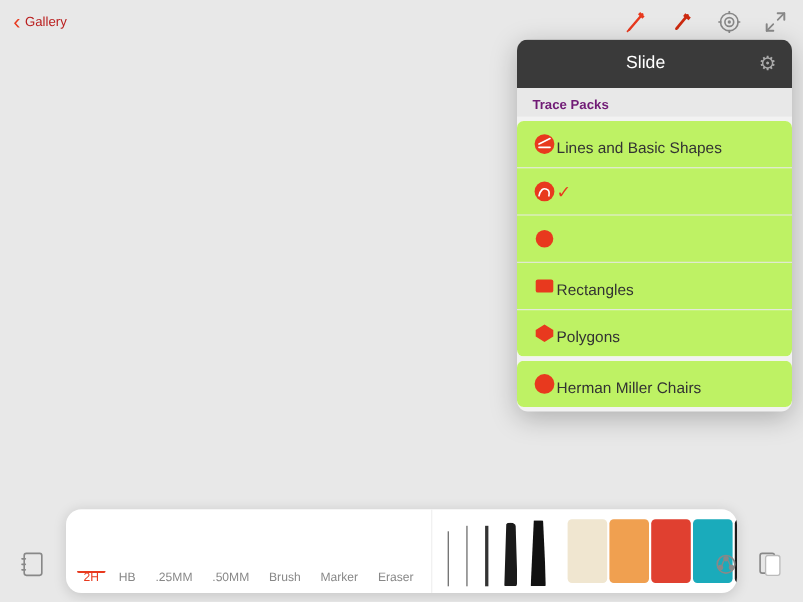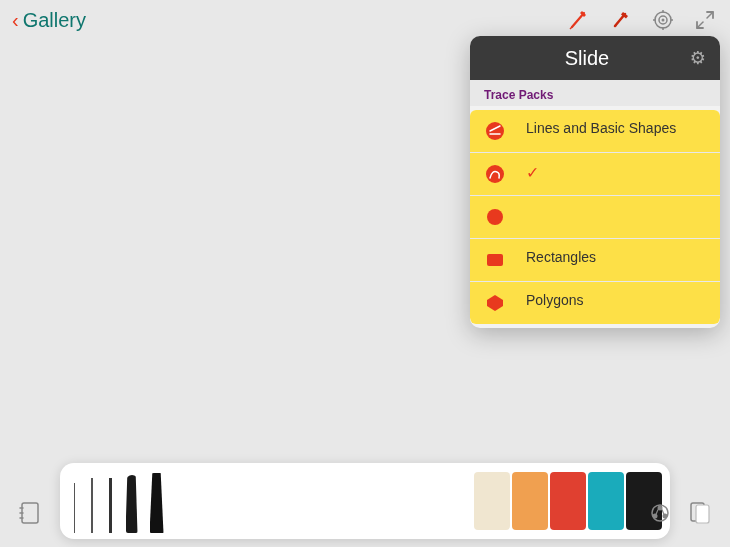--- a/index.html
+++ b/index.html
@@ -91,21 +91,21 @@
       transform: translateX(-50%);
       border: 10px solid transparent;
       border-bottom-color: #3a3a3a;
       border-top: none;
       height: 0;
       width: 0;
     }
 
     #slide-title {
       color: #ffffff;
-      font-size: 20px;
+      font-size: 16px;
       font-weight: 500;
       flex: 1;
       text-align: center;
     }
 
     #settings-icon-btn {
       color: #aaa;
       font-size: 18px;
       cursor: pointer;
     }
@@ -120,26 +120,26 @@
 
     .pack-list {
       background: #fff;
       border-radius: 6px;
       margin: 4px 0;
       overflow: hidden;
     }
 
     .pack-item {
       display: flex;
-      align-items: flex-start;
+      align-items: flex-end;
       padding: 10px 14px;
       border-bottom: 1px solid #e8e8e8;
       cursor: pointer;
-      background: #fde047;
-      gap: 20px;
+      background: #bef264;
+      gap: 0;
       position: relative;
     }
 
     .pack-item:last-child {
       border-bottom: none;
     }
 
     .pack-item-icon {
       width: 22px;
       height: 22px;
@@ -327,21 +327,21 @@
     svg {
       display: block;
     }
   </style>
 </head>
 <body>
 
 <div id="top-bar">
   <div id="gallery-back">
     <span style="font-size:20px; color:#e8391e;">‹</span>
-    <span style="font-size:20px; color:#0f766e;">Gallery</span>
+    <span style="font-size:12px; color:#b91c1c;">Gallery</span>
   </div>
   <div id="top-right-icons">
     <div class="top-icon">
       <svg width="22" height="22" viewBox="0 0 22 22">
         <line x1="4" y1="18" x2="16" y2="4" stroke="#e8391e" stroke-width="2.2" stroke-linecap="round"></line>
         <polygon points="14,2 18,6 16,8 12,4" fill="#e8391e"></polygon>
         <line x1="4" y1="18" x2="2" y2="20" stroke="#e8391e" stroke-width="1.5"></line>
       </svg>
     </div>
     <div class="top-icon">
@@ -424,32 +424,63 @@
       <div class="pack-item-icon">
         <svg width="18" height="18" viewBox="0 0 18 18">
           <polygon points="9,1 17,6 17,12 9,17 1,12 1,6" fill="#e8391e"></polygon>
         </svg>
       </div>
       <span class="pack-item-label">Polygons</span>
     </div>
   </div>
 
 
+  <div class="pack-list">
+    <div class="pack-item">
+      <div class="pack-item-icon">
+        <div class="item-icon-herman"></div>
+      </div>
+      <span class="pack-item-label">Herman Miller Chairs</span>
+    </div>
+  </div>
 </div>
 
 <div id="left-edge-icon">
   <svg width="28" height="28" viewBox="0 0 28 28">
     <rect x="6" y="4" width="16" height="20" rx="2" stroke="#888" stroke-width="1.5" fill="none"></rect>
     <line x1="4" y1="9" x2="7" y2="9" stroke="#888" stroke-width="1.5" stroke-linecap="round"></line>
     <line x1="4" y1="14" x2="7" y2="14" stroke="#888" stroke-width="1.5" stroke-linecap="round"></line>
     <line x1="4" y1="19" x2="7" y2="19" stroke="#888" stroke-width="1.5" stroke-linecap="round"></line>
   </svg>
 </div>
 
 <div id="bottom-toolbar">
+  <div id="tool-tabs">
+    <div class="tool-tab active">
+      <span class="tool-tab-label" style="color:#e8391e;">2H</span>
+    </div>
+    <div class="tool-tab">
+      <span class="tool-tab-label">HB</span>
+    </div>
+    <div class="tool-tab">
+      <span class="tool-tab-label">.25MM</span>
+    </div>
+    <div class="tool-tab">
+      <span class="tool-tab-label">.50MM</span>
+    </div>
+    <div class="tool-tab">
+      <span class="tool-tab-label">Brush</span>
+    </div>
+    <div class="tool-tab">
+      <span class="tool-tab-label">Marker</span>
+    </div>
+    <div class="tool-tab">
+      <span class="tool-tab-label">Eraser</span>
+    </div>
+  </div>
 
   <div class="tool-visual-area">
     <div class="line-thin"></div>
     <div class="line-medium"></div>
     <div class="line-thick1"></div>
     <div class="brush-shape"></div>
     <div class="brush-shape2"></div>
   </div>
 
   <div id="color-swatches">

